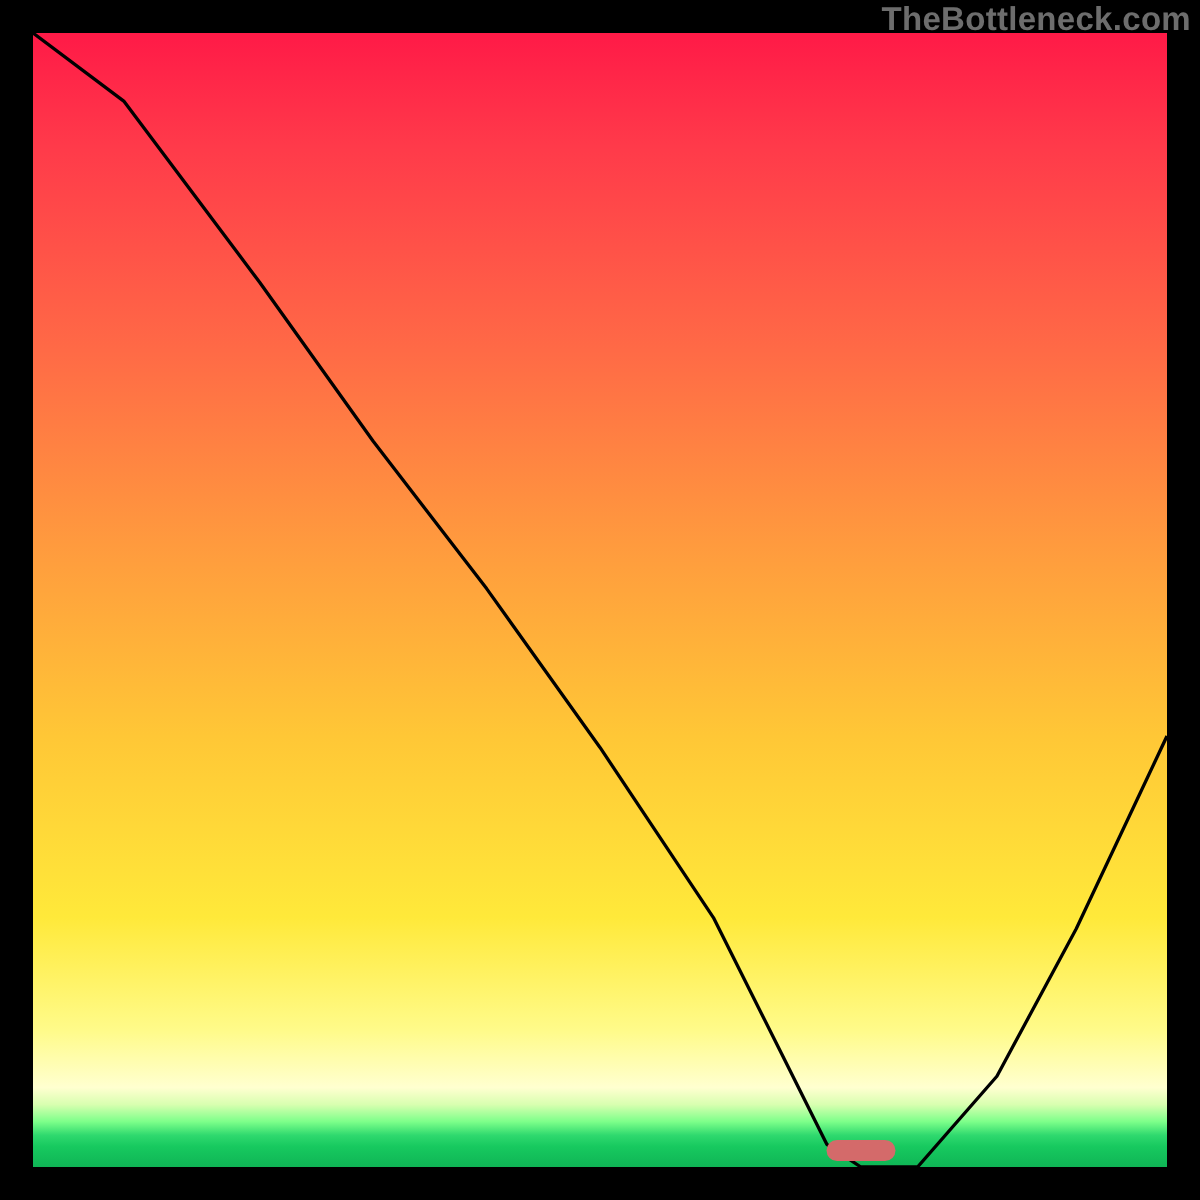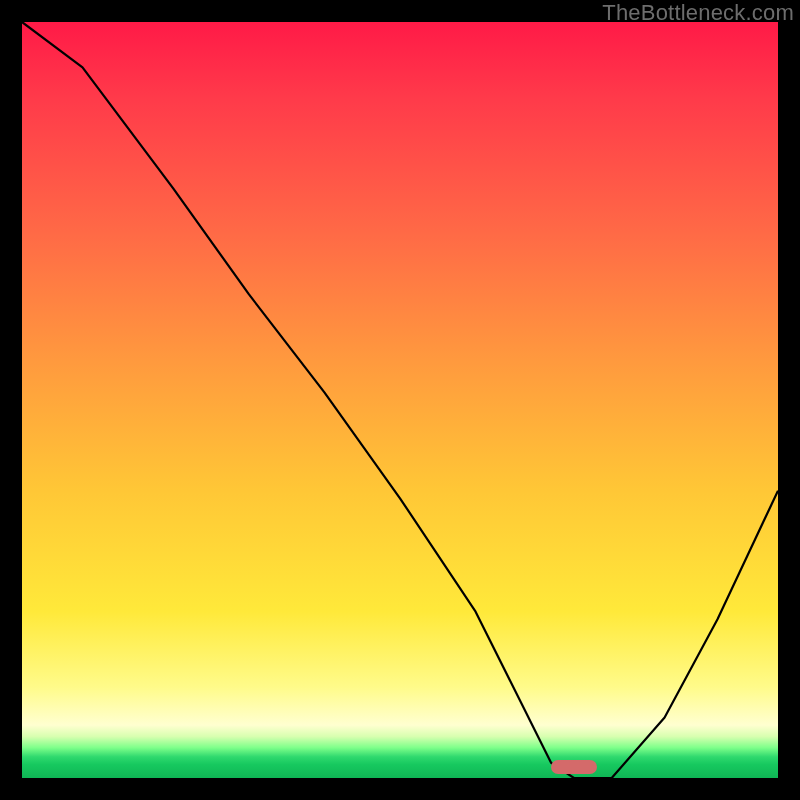--- a/index.html
+++ b/index.html
@@ -29,21 +29,21 @@
   }
   .curve{position:absolute;inset:0}
   .curve path{fill:none;stroke:#000;stroke-width:2.2;stroke-linejoin:round}
   .marker{
     position:absolute;
     height:14px;border-radius:8px;
     background:#d46a6a;
   }
   .watermark{
     position:absolute;top:0;right:6px;
-    color:#6d6d6d;font-size:22px;font-weight:400;
+    color:#6d6d6d;font-size:22px;font-weight:700;
     letter-spacing:.2px;
     user-select:none;
   }
 </style>
 </head>
 <body>
 
 <div class="frame">
   <div class="plot">
     <div class="grad"></div>

